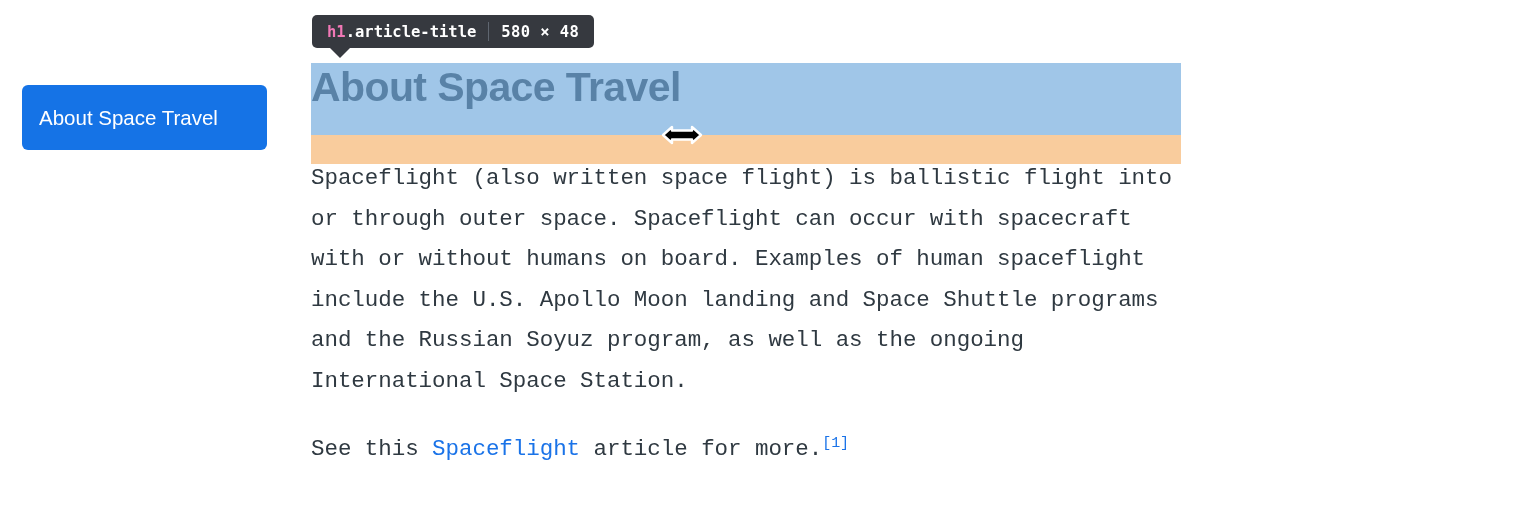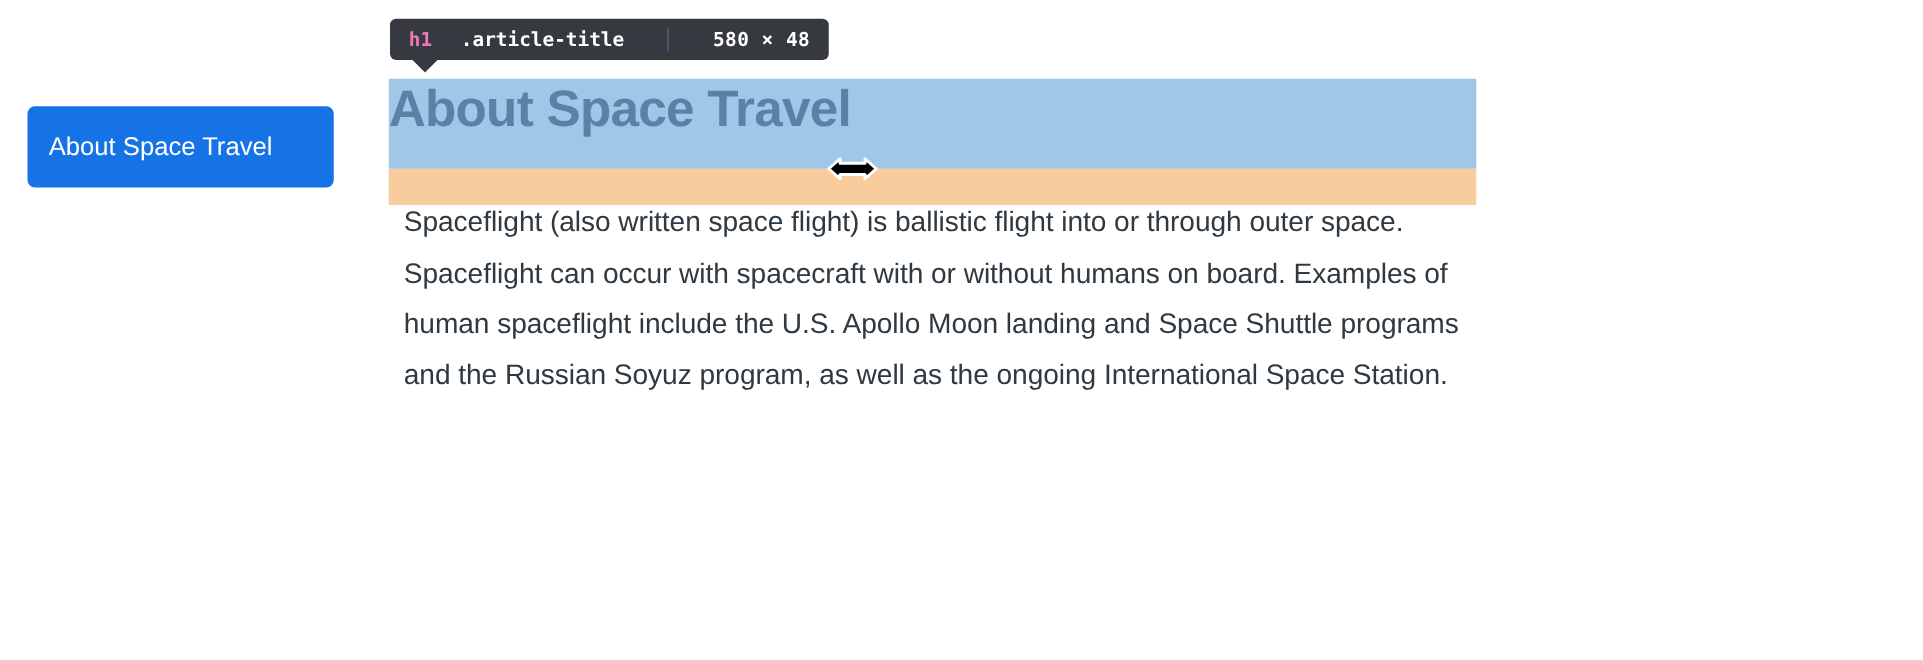--- a/index.html
+++ b/index.html
@@ -76,27 +76,28 @@
     height: 48px;
     font-size: 41px;
     line-height: 48px;
     font-weight: bold;
     color: #2f3941;
     letter-spacing: -0.6px;
     white-space: nowrap;
   }
 
   .article-body {
-    margin: 12px;
+    margin: 0;
     padding: 0;
     width: 872px;
     font-size: 22.5px;
     line-height: 40.6px;
     color: #2f3941;
     letter-spacing: -0.05px;
+    font-family: Liberation Mono, monospace;
   }
   .article-body.first { margin-top: 47px; }
   .article-body.second { margin-top: 27px; }
 
   .article-link {
     color: #1a73e8;
     text-decoration: none;
     cursor: pointer;
   }
   .footnote-ref {
@@ -137,21 +138,20 @@
     box-sizing: border-box;
     background: #36393f;
     border-radius: 5px;
     padding: 0 15px;
     display: flex;
     align-items: center;
     font-family: "DejaVu Sans Mono", monospace;
     font-size: 15.5px;
     font-weight: bold;
     white-space: nowrap;
-    gap: 23px;
   }
   .tt-tag   { color: #f178b6; }
   .tt-class { color: #ffffff; }
   .tt-sep {
     width: 1px;
     height: 19px;
     background: #5f6670;
     margin: 0 12px;
   }
   .tt-dims  { color: #ffffff; letter-spacing: 0.4px; }
@@ -187,20 +187,23 @@
         <a class="sidebar-item">About Space Travel</a>
       </li>
     </ul>
   </div>
 
   <div class="article">
     <h1 class="article-title">About Space Travel</h1>
 
     <p class="article-body first">Spaceflight (also written space flight) is ballistic flight into or through outer space. Spaceflight can occur with spacecraft with or without humans on board. Examples of human spaceflight include the U.S. Apollo Moon landing and Space Shuttle programs and the Russian Soyuz program, as well as the ongoing International Space Station.</p>
 
+    <p class="article-body second">
+      <span>See this </span><a class="article-link">Spaceflight</a><span> article for more.</span><a class="footnote-ref">[1]</a>
+    </p>
   </div>
 
   <div class="inspect-content-box"></div>
   <div class="inspect-margin-box"></div>
 
   <div class="inspect-tooltip">
     <span class="tt-tag">h1</span>
       <span class="tt-class">.article-title</span>
     <span class="tt-sep"></span>
     <span class="tt-dims">580 × 48</span>

